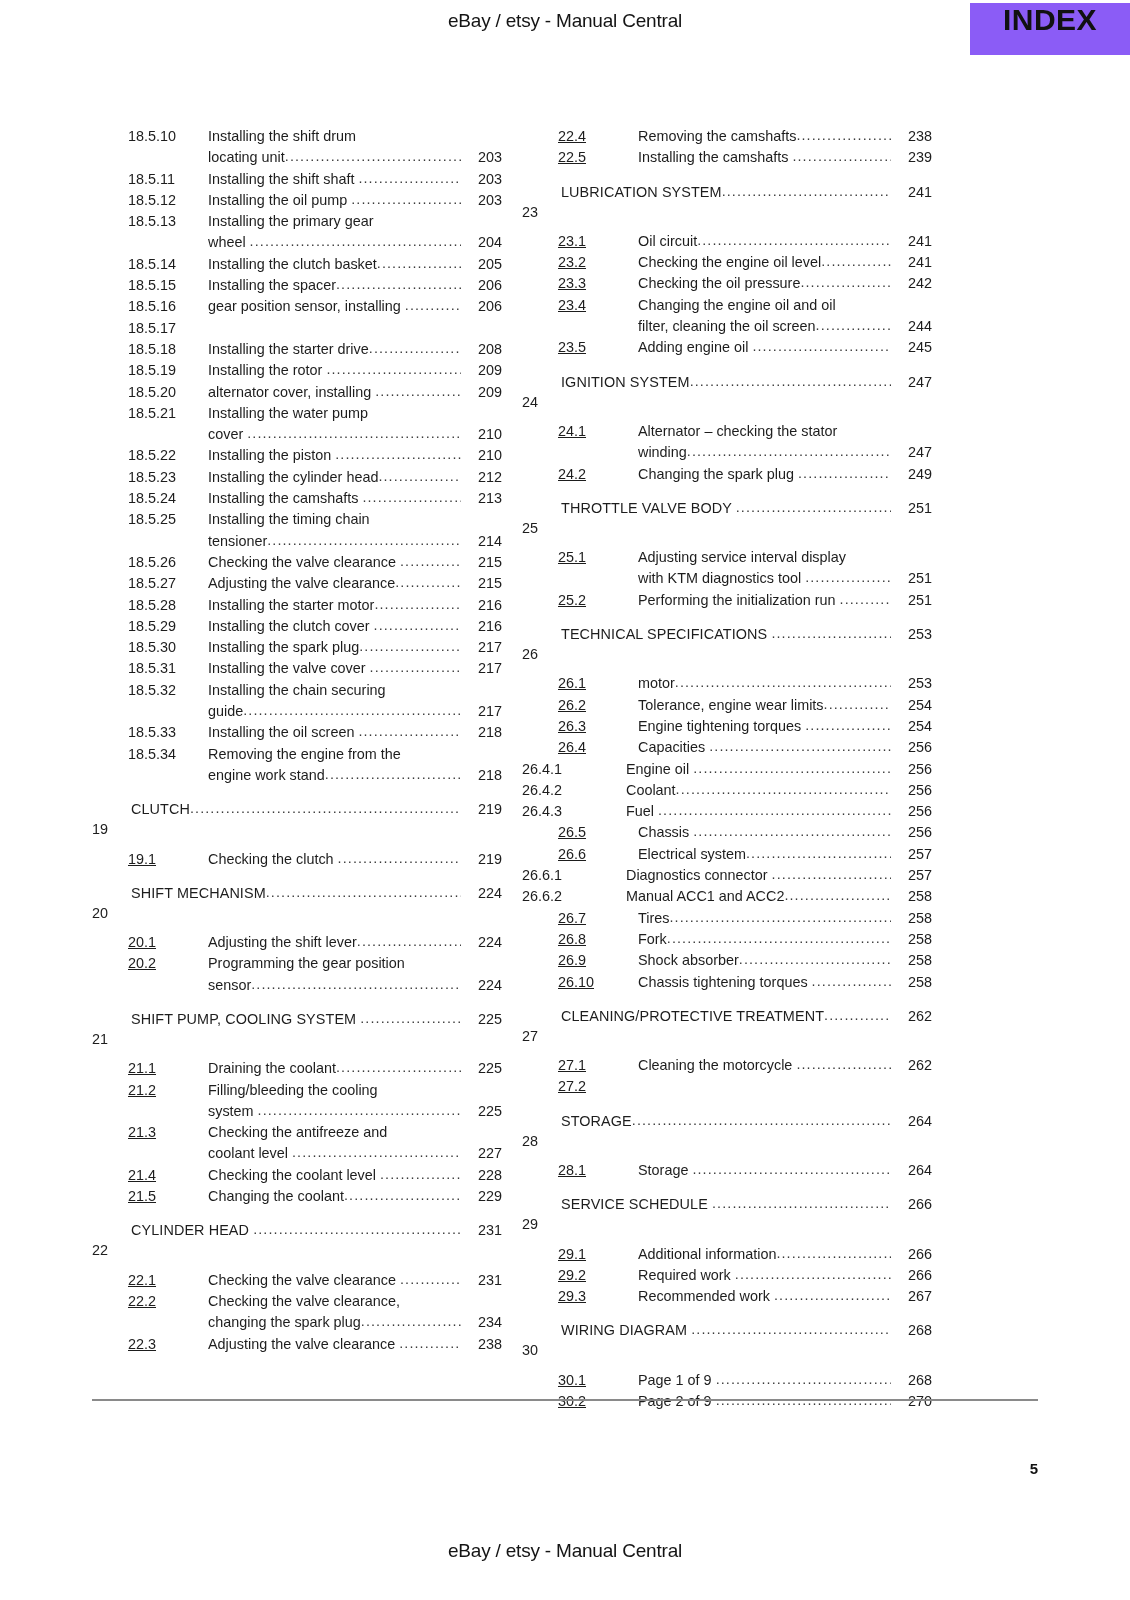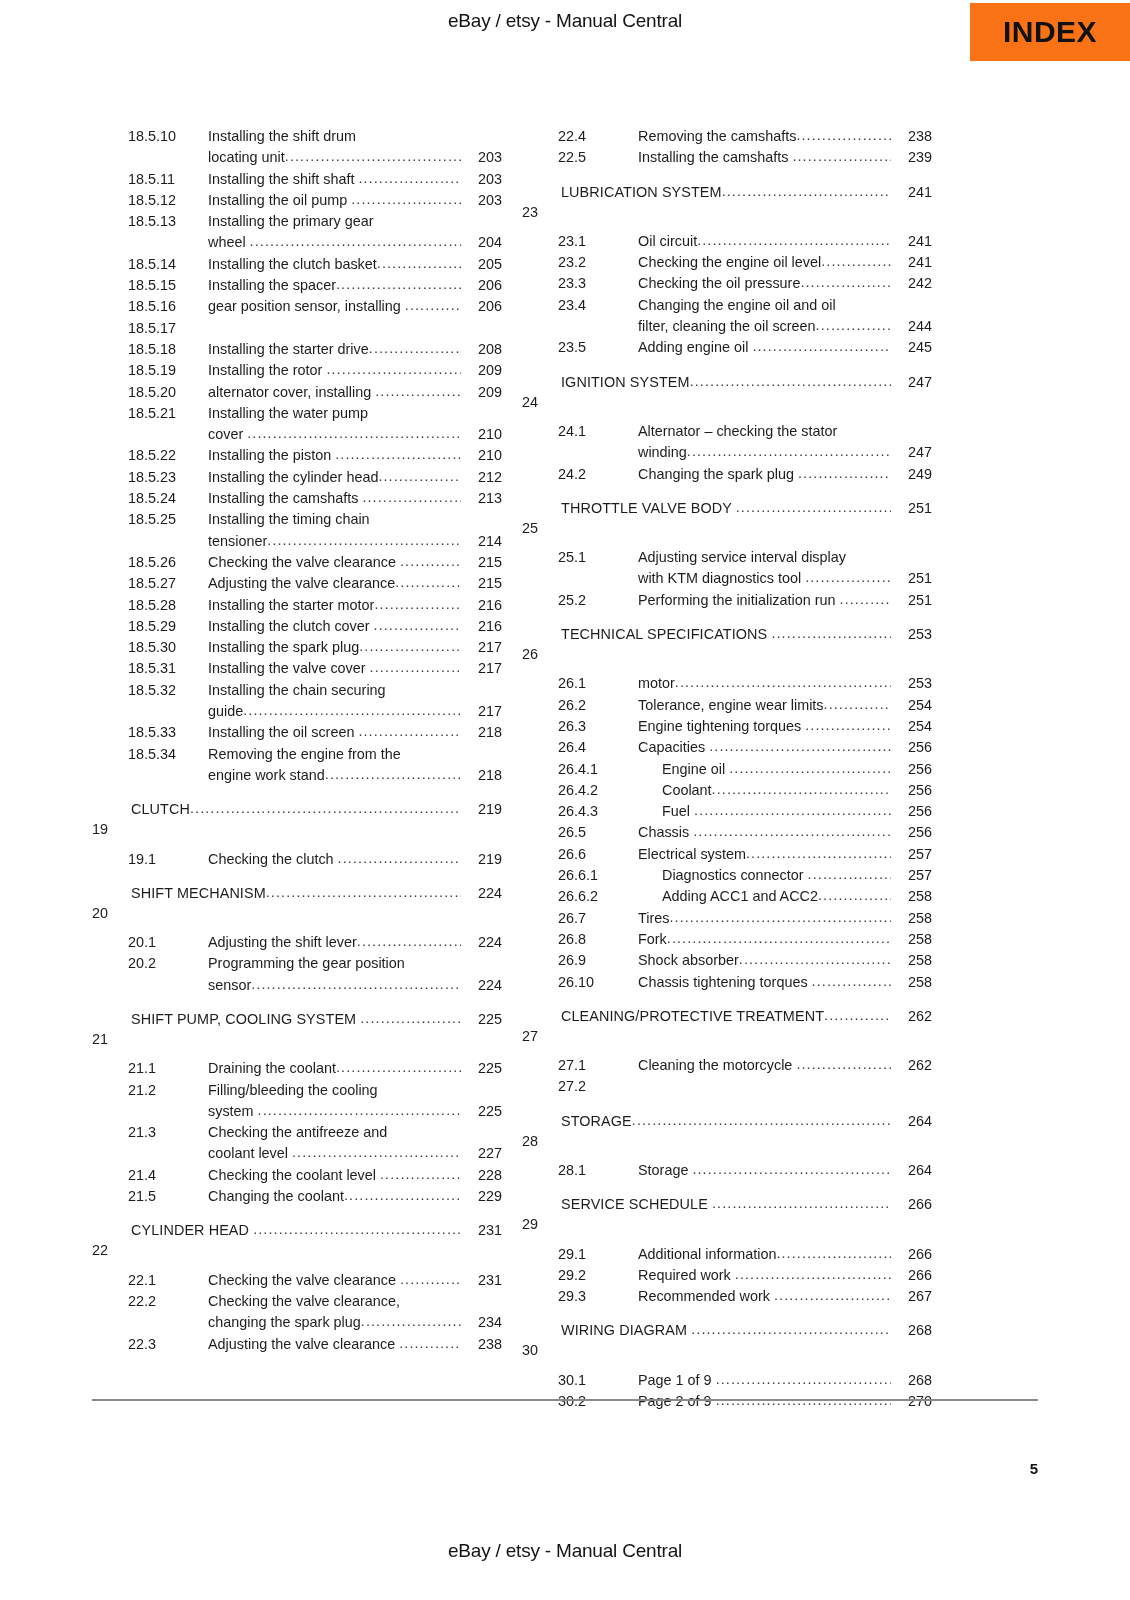--- a/index.html
+++ b/index.html
@@ -33,24 +33,24 @@
     font-size: 19px;
     font-weight: 400;
     letter-spacing: -0.2px;
     color: #141414;
   }
   .index-tab {
     position: absolute;
     top: 3px;
     right: 0;
     width: 160px;
-    height: 58px;
-    background: #f97316;
+    height: 52px;
+    background: #8b5cf6;
     display: flex;
-    align-items: center;
+    align-items: flex-start;
     justify-content: center;
   }
   .index-tab-label {
     font-size: 30px;
     font-weight: bold;
     letter-spacing: 0.5px;
     color: #111111;
     font-family: "Liberation Sans", sans-serif;
   }
 
@@ -89,25 +89,25 @@
   
   .toc-entry.chapter .num {
     width: 39px;
     margin-left: 0;
     margin-top: 20px;
   }
   
   .toc-entry.section .num {
     width: 80px;
     margin-left: 36px;
+    text-decoration: underline;
   }
   
   .toc-entry.subsection .num {
     width: 80px;
-    margin-left: 36px;
   }
   
   .toc-entry.deep .num {
     width: 80px;
     margin-left: 36px;
   }
 
   .toc-entry .body {
     flex: 1 1 auto;
     min-width: 0;
@@ -849,21 +849,21 @@
             <span class="toc-text">Diagnostics connector </span>
             <span class="toc-leader"></span>
             <span class="toc-page">257</span>
           </div>
         </span>
       </div>
       <div class="toc-entry subsection">
         <span class="num">26.6.2</span>
         <span class="body">
           <div class="toc-line">
-            <span class="toc-text">Adding ACC1 and ACC2</span>
+            <span class="toc-text">Manual ACC1 and ACC2</span>
             <span class="toc-leader"></span>
             <span class="toc-page">258</span>
           </div>
         </span>
       </div>
       <div class="toc-entry section">
         <span class="num">26.7</span>
         <span class="body">
           <div class="toc-line">
             <span class="toc-text">Tires</span>

